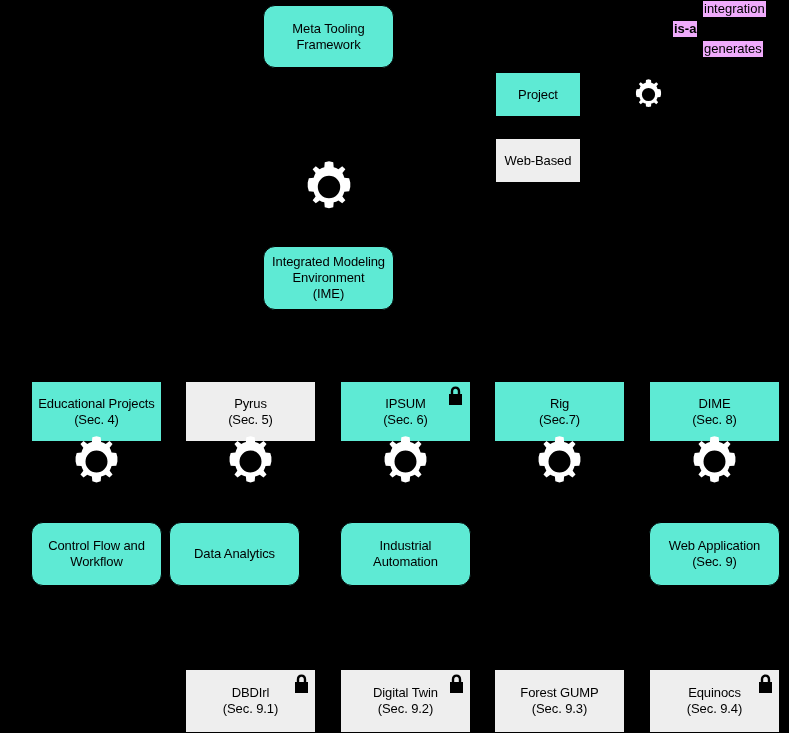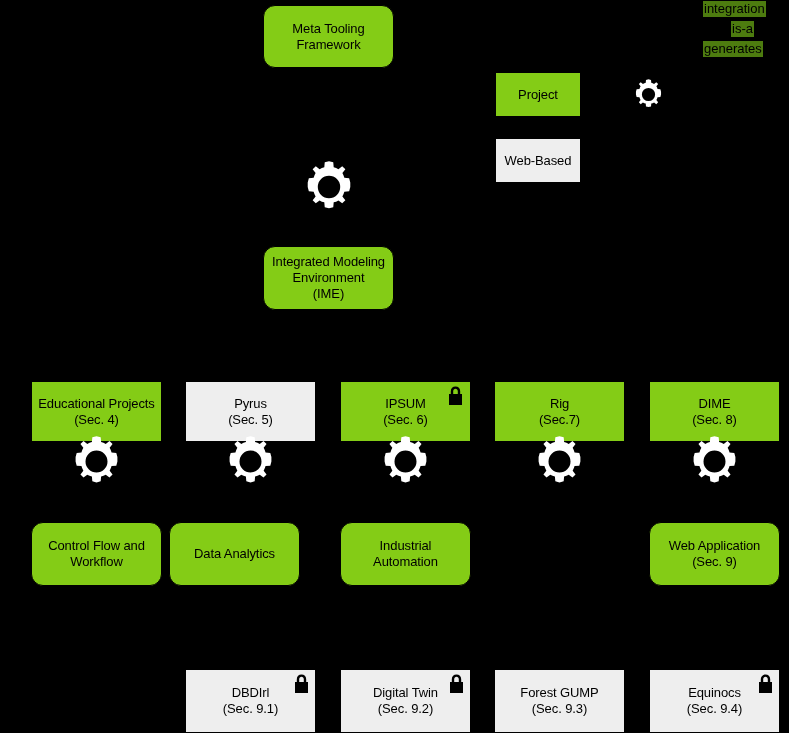--- a/index.html
+++ b/index.html
@@ -22,21 +22,21 @@
     display: flex;
     align-items: center;
     justify-content: center;
     text-align: center;
     color: #000000;
     font-size: 13px;
     line-height: 16px;
     white-space: pre-line;
     letter-spacing: -0.1px;
   }
-  .fill-white { background: #84cc16; }
+  .fill-white { background: #5eead4; }
   .fill-gray  { background: #eeeeee; }
   .shape-rounded { border-radius: 12px; }
   .shape-rect { border-radius: 0; }
 
   .node-label {
     display: block;
     white-space: pre-line;
     padding: 0 6px;
   }
 
@@ -46,21 +46,21 @@
     pointer-events: none;
   }
   
   .lock {
     position: absolute;
     pointer-events: none;
   }
 
   .legend-text {
     position: absolute;
-    background: #4d7c0f;
+    background: #f0abfc;
     color: #000000;
     font-size: 13px;
     line-height: 16px;
     padding: 0 1px;
     white-space: nowrap;
   }
 </style>
 </head>
 <body>
 
@@ -86,21 +86,21 @@
   </div>
   <div class="node fill-gray shape-rect" style="left:495px; top:138px; width:86px; height:45px;">
     <span class="node-label">Web-Based</span>
   </div>
 
   <svg class="gear" style="left:632px; top:78px;" width="33" height="33" viewBox="0 0 100 100">
     <path fill="#ffffff" d="M50 4 L57.6 6.0 L58.4 14.6 A36.6 36.6 0 0 1 66.8 18.1 L73.6 12.8 L79.2 18.4 L73.9 25.2 A36.6 36.6 0 0 1 77.4 33.6 L86 34.4 L88 42 L88 50 L86 57.6 L77.4 58.4 A36.6 36.6 0 0 1 73.9 66.8 L79.2 73.6 L73.6 79.2 L66.8 73.9 A36.6 36.6 0 0 1 58.4 77.4 L57.6 86 L50 88 L42.4 86 L41.6 77.4 A36.6 36.6 0 0 1 33.2 73.9 L26.4 79.2 L20.8 73.6 L26.1 66.8 A36.6 36.6 0 0 1 22.6 58.4 L14 57.6 L12 50 L12 42 L14 34.4 L22.6 33.6 A36.6 36.6 0 0 1 26.1 25.2 L20.8 18.4 L26.4 12.8 L33.2 18.1 A36.6 36.6 0 0 1 41.6 14.6 L42.4 6.0 Z M50 30 A20 20 0 1 0 50 70 A20 20 0 1 0 50 30 Z"></path>
   </svg>
 
   <div class="legend-text" style="left:703px; top:1px;">integration</div>
-  <div class="legend-text" style="left:731px; top:21px;">is-a</div>
+  <div class="legend-text" style="left:673px; top:21px;font-weight:bold;">is-a</div>
   <div class="legend-text" style="left:703px; top:41px;">generates</div>
 
   <div class="node fill-white shape-rect" style="left:31px; top:381px; width:131px; height:61px;">
     <span class="node-label">Educational Projects
 (Sec. 4)</span>
   </div>
   <svg class="gear" style="left:69px; top:434px;" width="55" height="55" viewBox="0 0 100 100">
     <path fill="#ffffff" d="M50 4 L57.6 6.0 L58.4 14.6 A36.6 36.6 0 0 1 66.8 18.1 L73.6 12.8 L79.2 18.4 L73.9 25.2 A36.6 36.6 0 0 1 77.4 33.6 L86 34.4 L88 42 L88 50 L86 57.6 L77.4 58.4 A36.6 36.6 0 0 1 73.9 66.8 L79.2 73.6 L73.6 79.2 L66.8 73.9 A36.6 36.6 0 0 1 58.4 77.4 L57.6 86 L50 88 L42.4 86 L41.6 77.4 A36.6 36.6 0 0 1 33.2 73.9 L26.4 79.2 L20.8 73.6 L26.1 66.8 A36.6 36.6 0 0 1 22.6 58.4 L14 57.6 L12 50 L12 42 L14 34.4 L22.6 33.6 A36.6 36.6 0 0 1 26.1 25.2 L20.8 18.4 L26.4 12.8 L33.2 18.1 A36.6 36.6 0 0 1 41.6 14.6 L42.4 6.0 Z M50 30 A20 20 0 1 0 50 70 A20 20 0 1 0 50 30 Z"></path>
   </svg>
 

